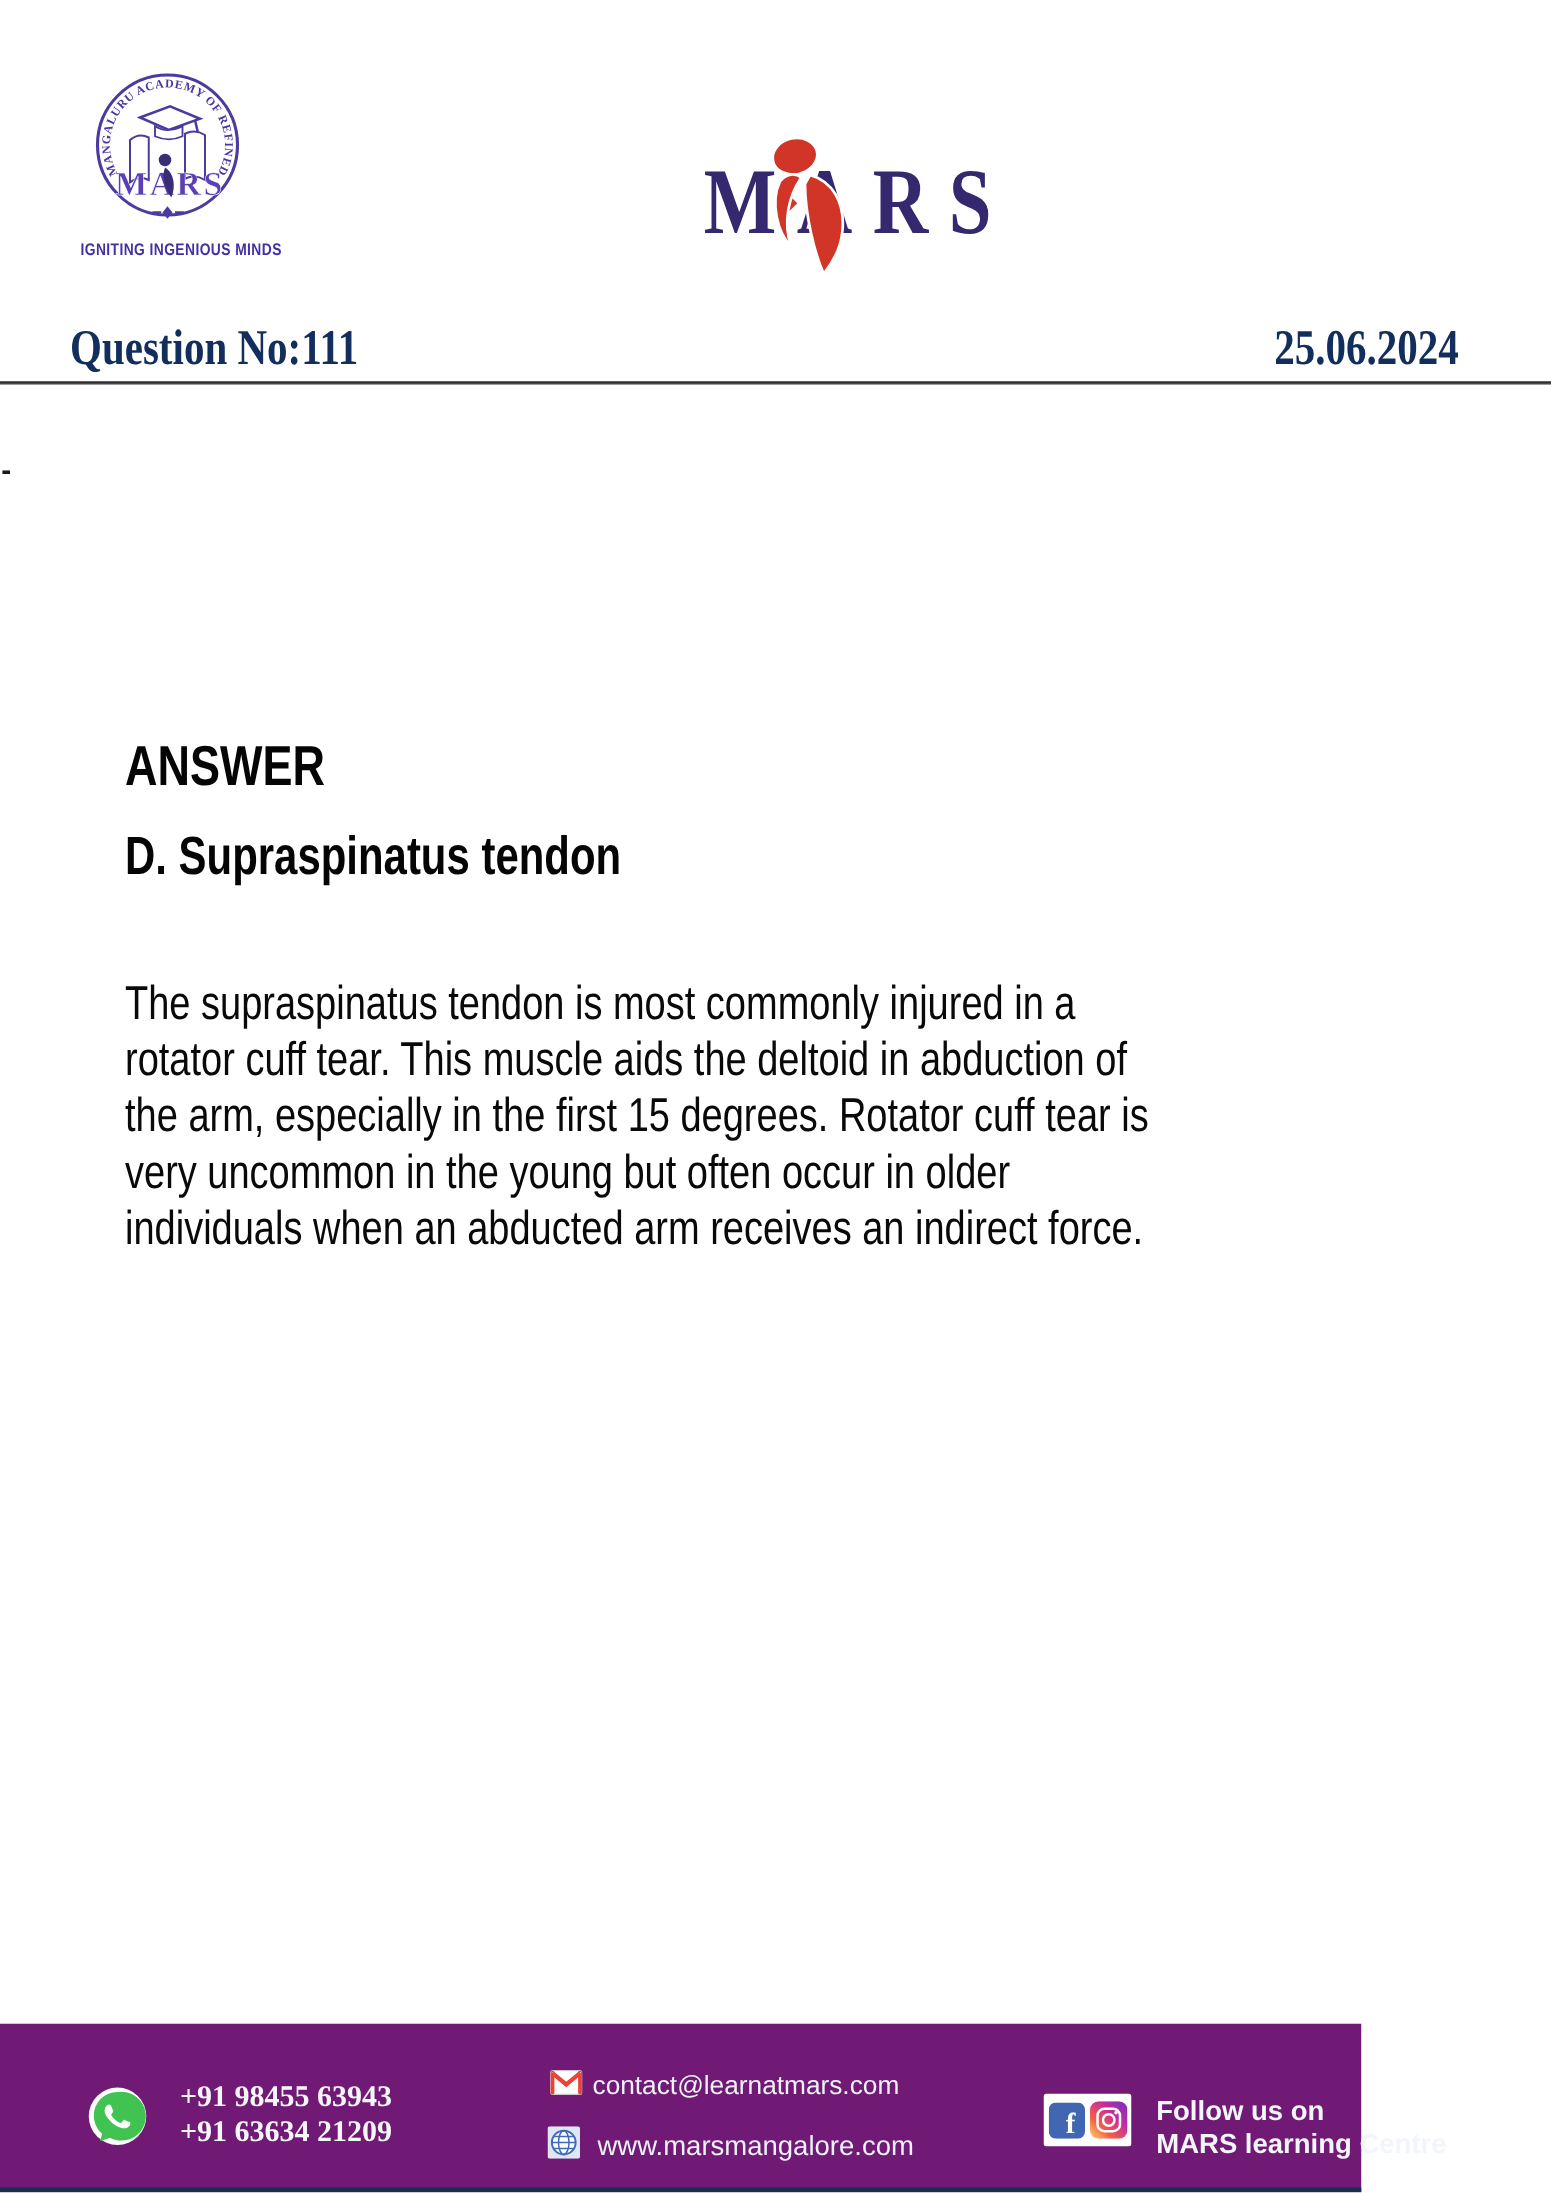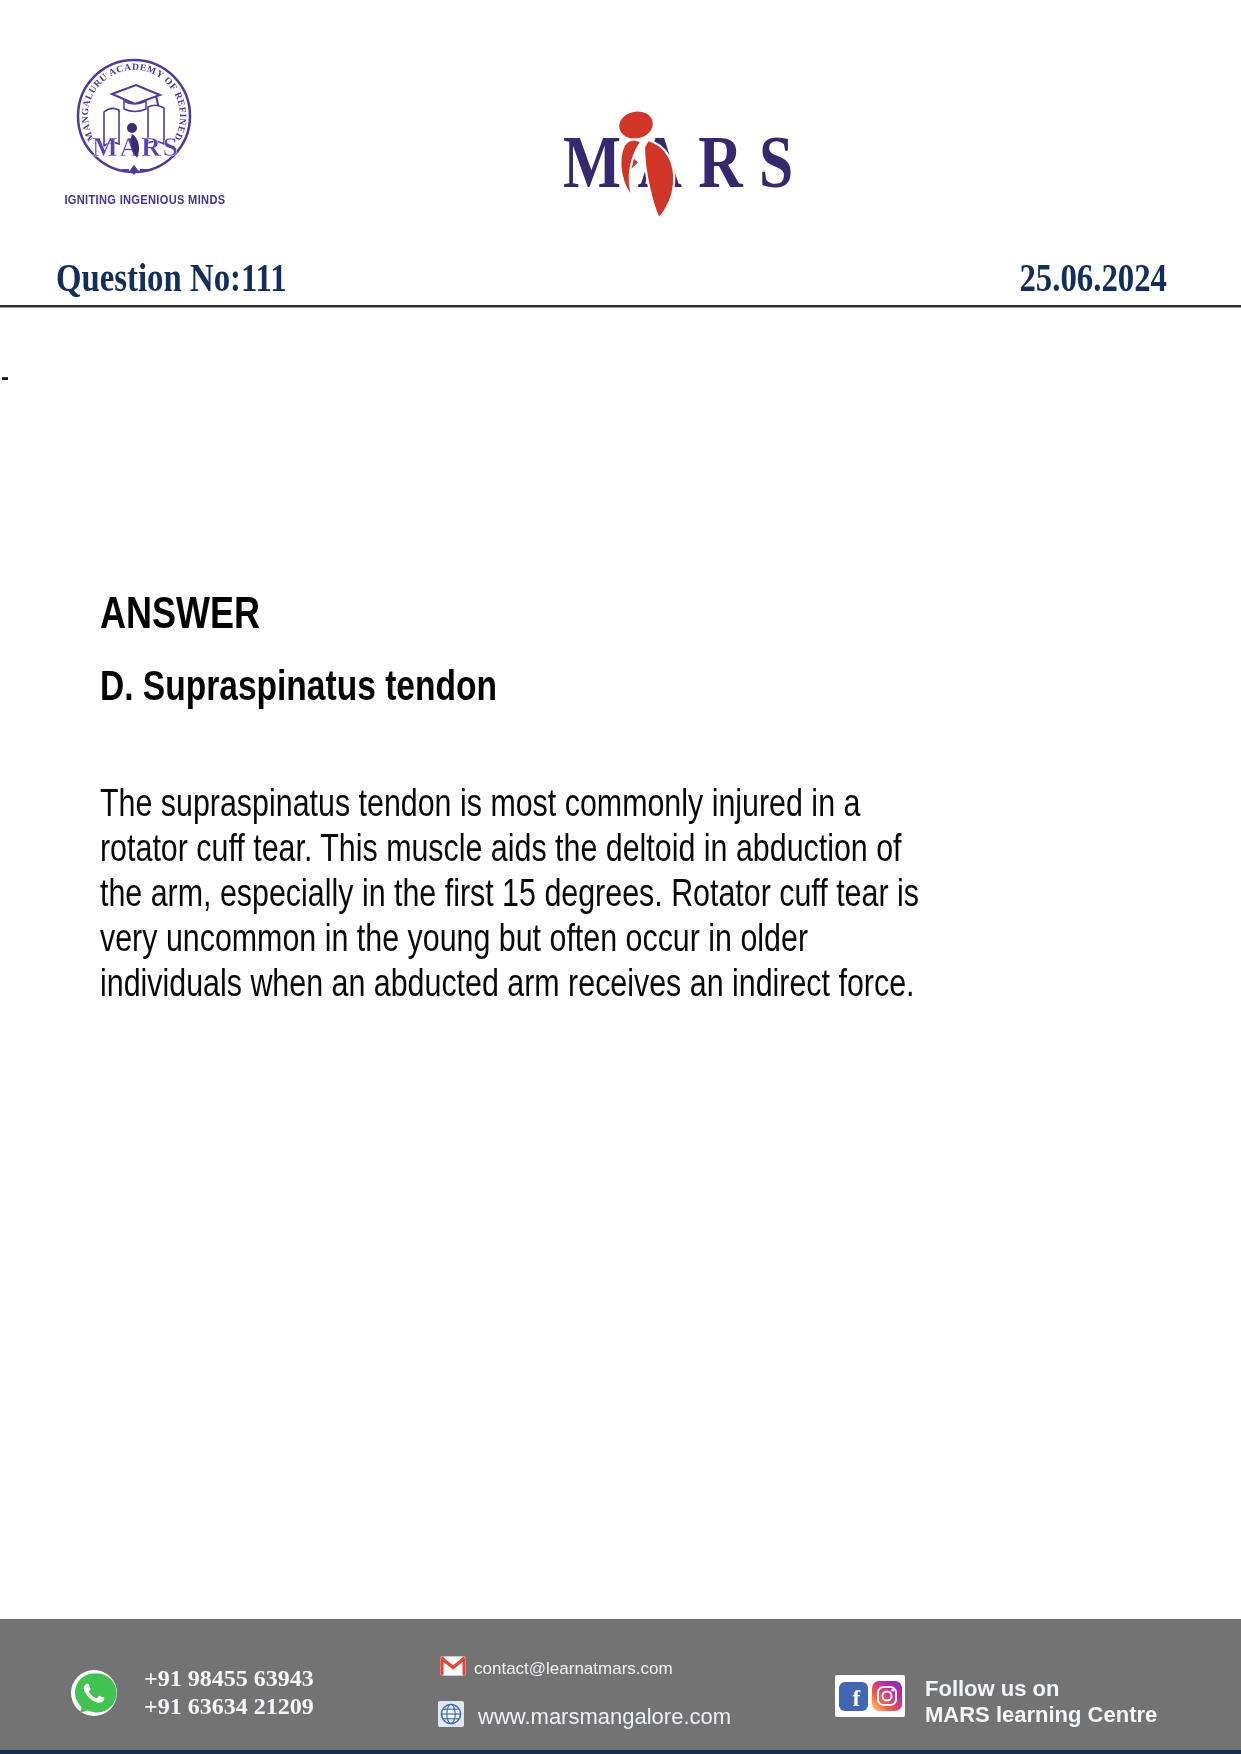--- a/index.html
+++ b/index.html
@@ -56,34 +56,34 @@
     font-weight:bold; font-size:43px; color:#050505;
     transform:scaleX(.78); transform-origin:0 0;
   }
   .answer-body { position:absolute; left:100px; top:745px;margin-top:36px; }
   .body-line {
     white-space:nowrap; height:45px; line-height:45px; font-size:38px;
     color:#090909; transform:scaleX(.80); transform-origin:0 50%;
   }
   
   .footer {
-    position:absolute; left:0; top:1619px; width:1241px; height:135px;
-    background:#737373; border-bottom:4px solid #182e4d;
+    position:absolute; left:0; top:1619px; width:1089px; height:135px;
+    background:#701a75; border-bottom:4px solid #182e4d;
   }
   .wa-icon { position:absolute; left:70px; top:50px; }
   .phones { position:absolute; left:144px; top:45px; }
   .phone-line {
     white-space:nowrap; height:28px; line-height:28px;
     font-family:"Liberation Serif", serif; font-weight:bold; font-size:24px;
     color:#f4f6fa;
   }
   .gmail-icon { position:absolute; left:440px; top:37px; }
   .email-text {
     position:absolute; left:474px; top:39px; white-space:nowrap;
-    font-size:17px; line-height:22px; color:#eef1f7;
+    font-size:21px; line-height:22px; color:#eef1f7;
   }
   .globe-icon { position:absolute; left:438px; top:82px; }
   .web-text {
     position:absolute; left:478px; top:87px; white-space:nowrap;
     font-size:22px; line-height:22px; color:#eef1f7;
   }
   .social-box {
     position:absolute; left:835px; top:56px; width:70px; height:42px;
     background:#ffffff; border-radius:2px; display:flex; align-items:center;
     justify-content:center; gap:4px;

